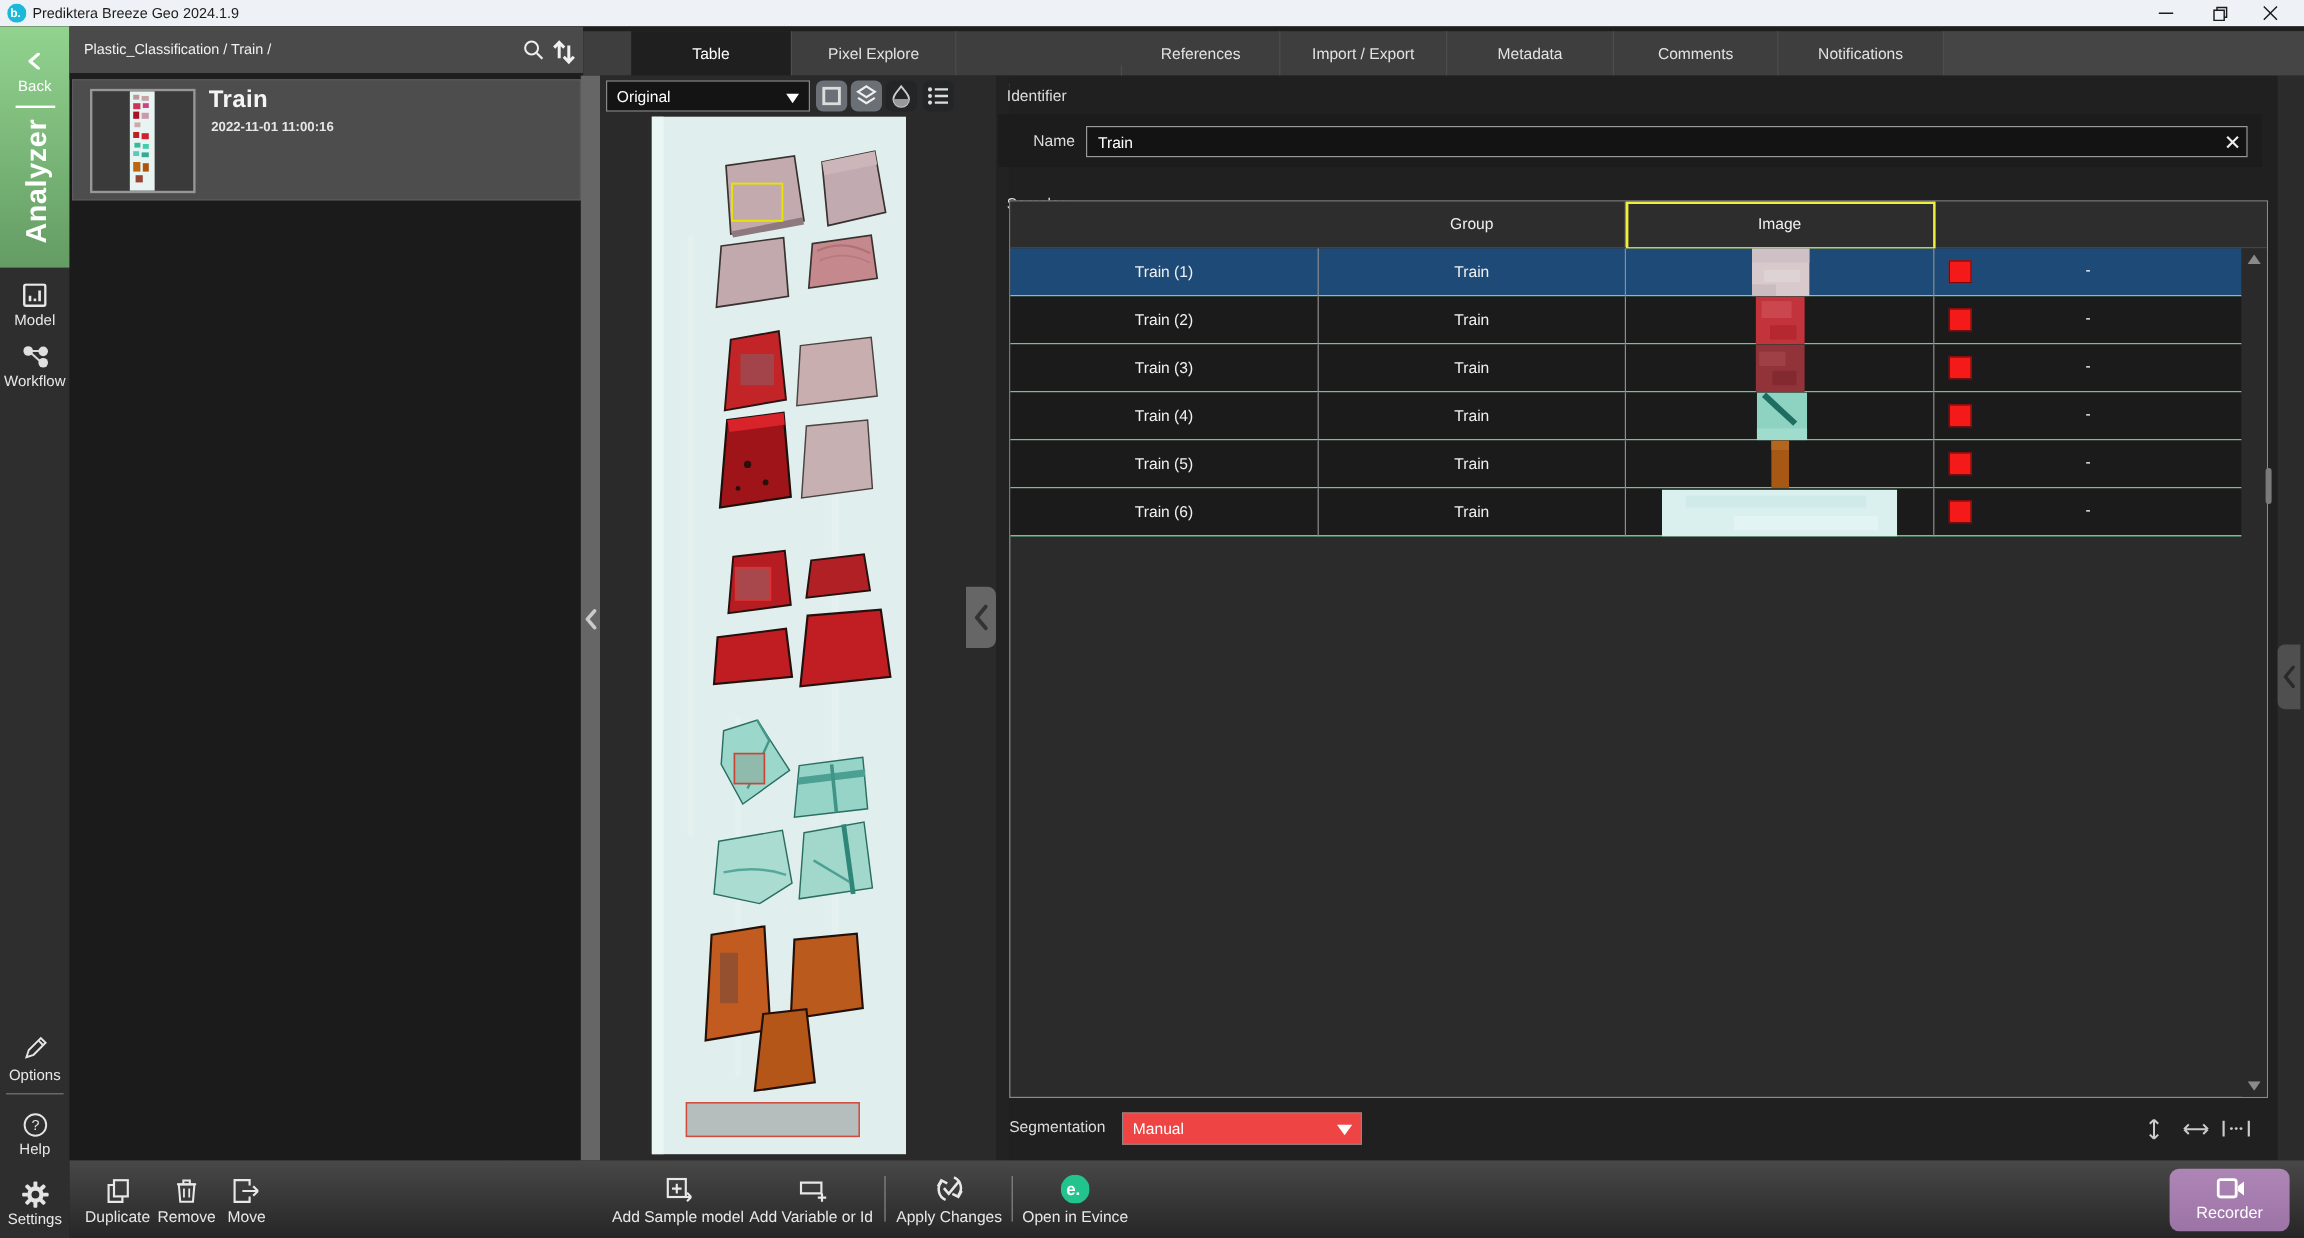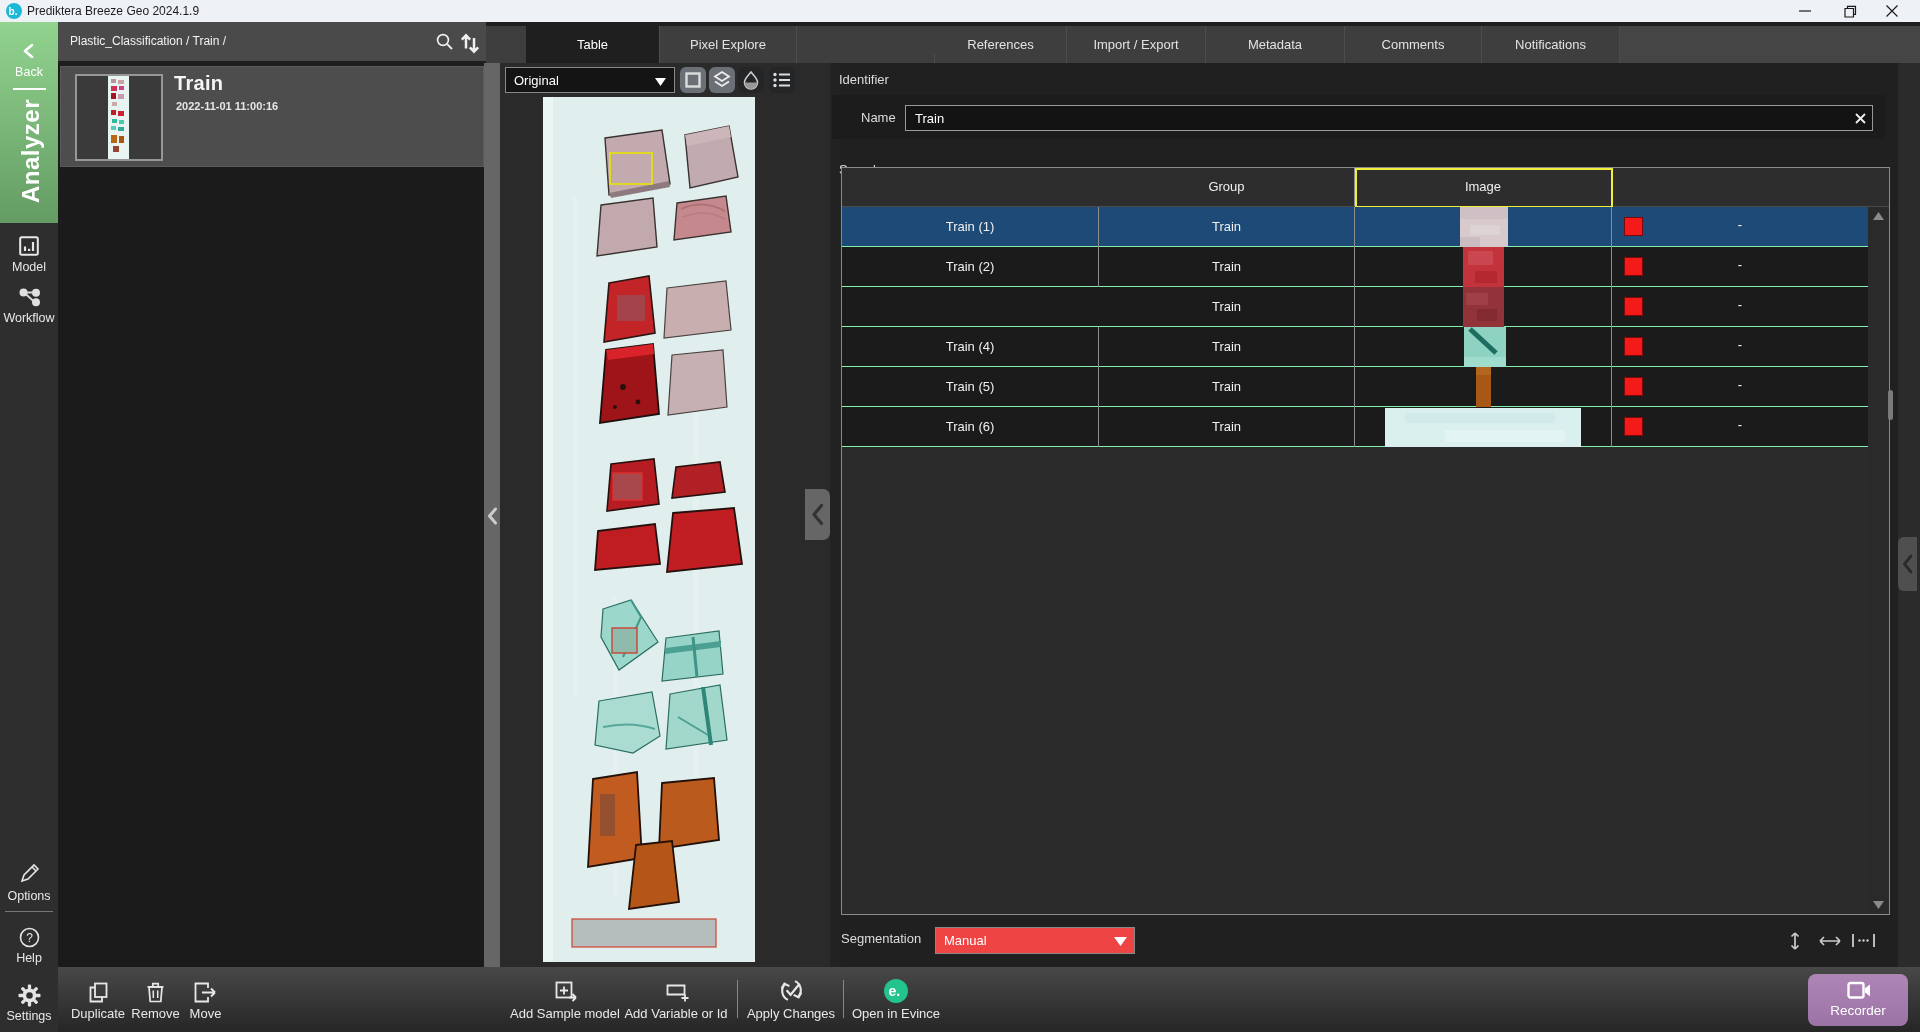--- a/index.html
+++ b/index.html
@@ -283,20 +283,21 @@
       <div class="rcell" style="left:257px;width:256px;">Train</div>
       <div class="rcell" style="left:513px;width:257px;"></div>
       <div class="rcell" style="left:770px;width:256px;border:none;"></div>
       <svg class="abs" style="left:621px;top:0;" width="41" height="40">
           <rect width="41" height="40" fill="#c2333c"></rect>
           <rect x="5" y="4" width="25" height="14" fill="#cb4750"></rect>
           <rect x="12" y="24" width="22" height="12" fill="#b52830"></rect>
         </svg>
     </div>
     <div class="row" style="top:119px;">
+      <div class="rcell" style="left:0;width:257px;">Train (3)</div>
       <div class="rcell" style="left:257px;width:256px;">Train</div>
       <div class="rcell" style="left:513px;width:257px;"></div>
       <div class="rcell" style="left:770px;width:256px;border:none;"></div>
       <svg class="abs" style="left:621px;top:0;" width="41" height="40">
           <rect width="41" height="40" fill="#913338"></rect>
           <rect x="3" y="6" width="22" height="12" fill="#9e4046"></rect>
           <rect x="14" y="22" width="20" height="12" fill="#832a30"></rect>
         </svg>
     </div>
     <div class="row" style="top:159px;">

